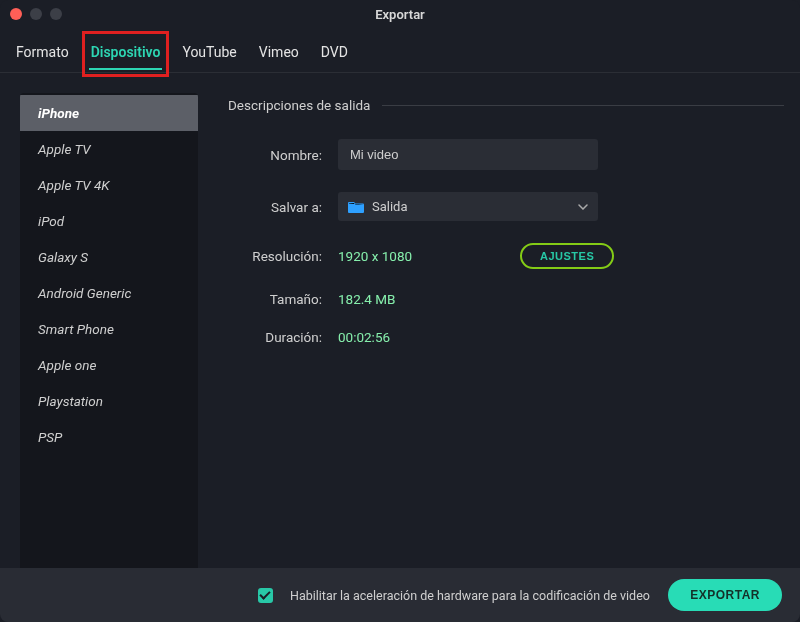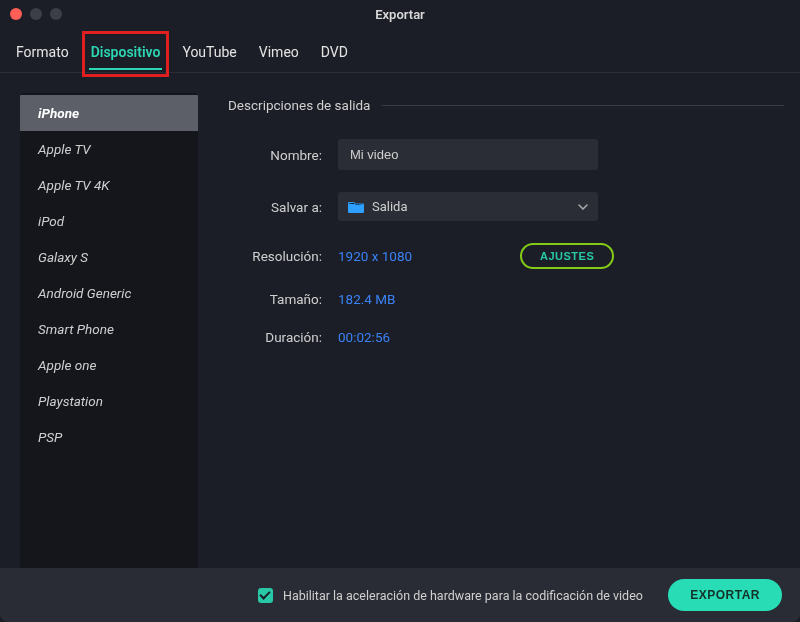--- a/index.html
+++ b/index.html
@@ -154,21 +154,21 @@
     flex: 1;
   }
   .chevron {
     width: 10px; height: 6px;
     position: absolute;
     right: 10px;
   }
   .chevron svg { display:block; }
   .static-val {
     font-size: 13.5px;
-    color: #3b82f6;
+    color: #86efac;
     flex: 0 0 180px;
   }
   .settings-btn {
     margin-left: 2px;
     background: transparent;
     border: 2px solid #84cc16;
     color: #27c8a6;
     font-size: 11px;
     font-weight: 700;
     letter-spacing: 0.5px;
@@ -182,21 +182,21 @@
     bottom: 0; left: 0; right: 0;
     height: 54px;
     background: #292c34;
     display: flex;
     align-items: center;
     padding: 0 18px 0 18px;
   }
   .check-wrap {
     display: flex;
     align-items: flex-end;
-    gap: 10px;
+    gap: 17px;
     margin-left: 240px;
   }
   .checkbox {
     width: 15px; height: 15px;
     border-radius: 3px;
     background: #28c8a7;
     position: relative;
   }
   .checkbox::after {
     content: "";

